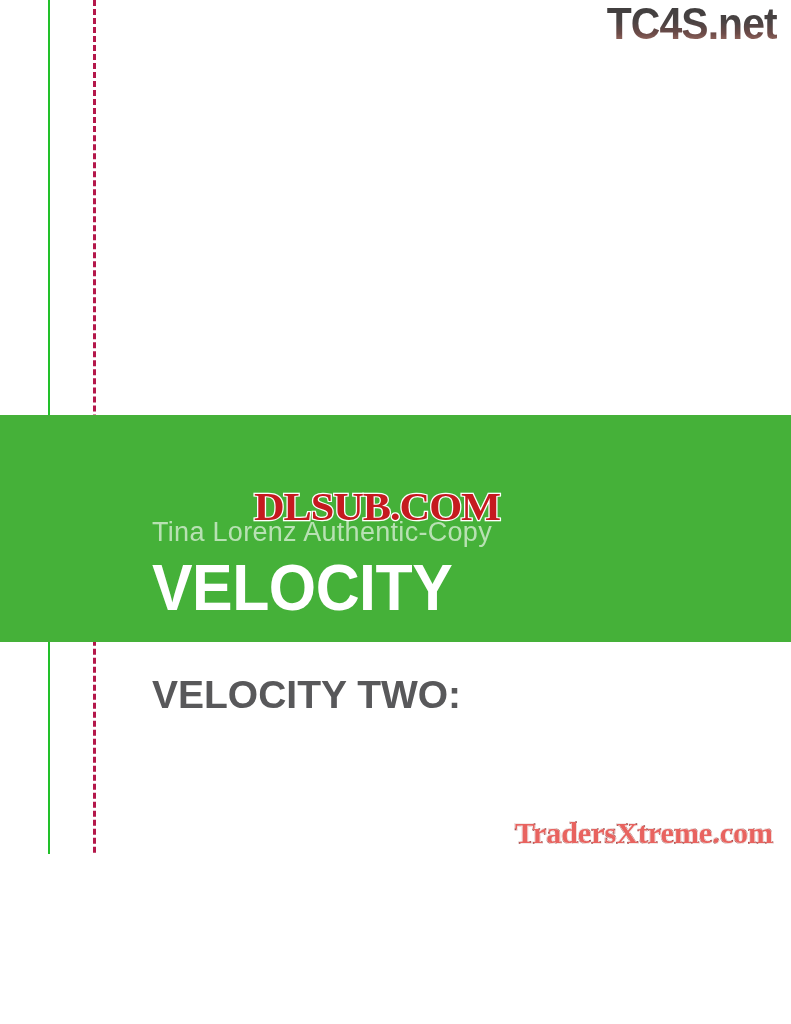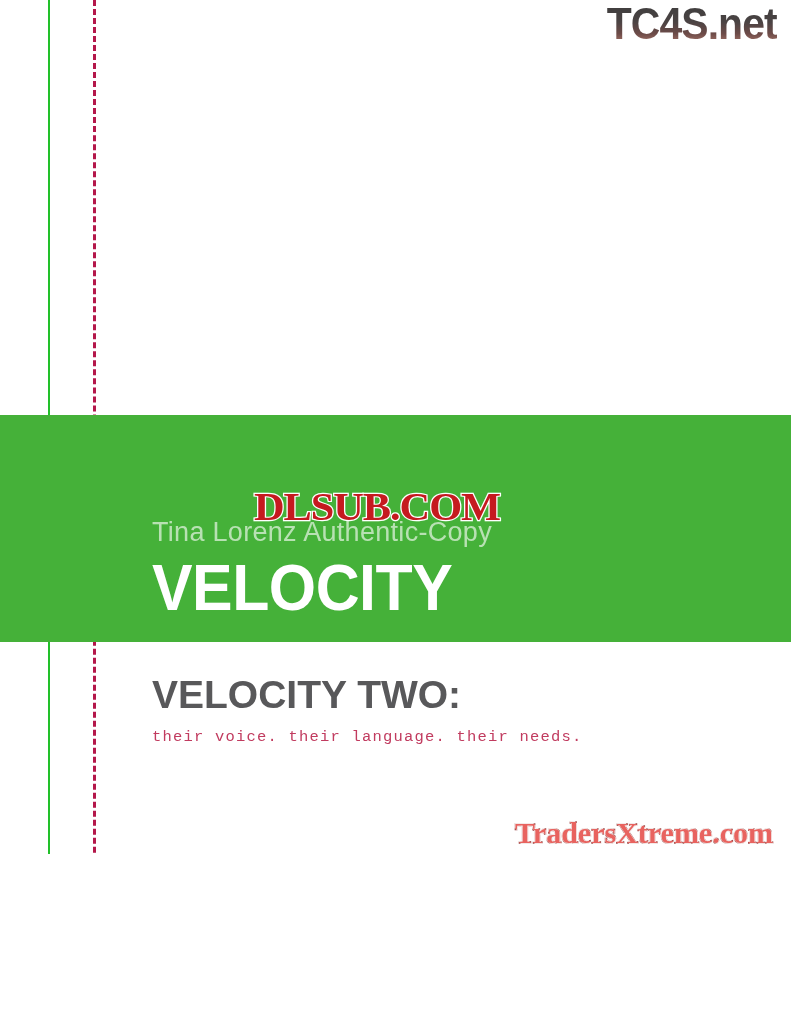--- a/index.html
+++ b/index.html
@@ -176,17 +176,16 @@
     <div class="banner-inner">
       <div class="byline">Tina Lorenz  Authentic-Copy</div>
       <div class="velocity">VELOCITY</div>
     </div>
   </div>
 
   <div class="wm-dlsub">DLSUB.COM</div>
 
   <div class="session-title">VELOCITY TWO:</div>
 
-  <div class="session-sub">their voice. their language. their needs.</div>
 
   <div class="wm-traders">TradersXtreme.com</div>
 
 </div>
 
 </body></html>

